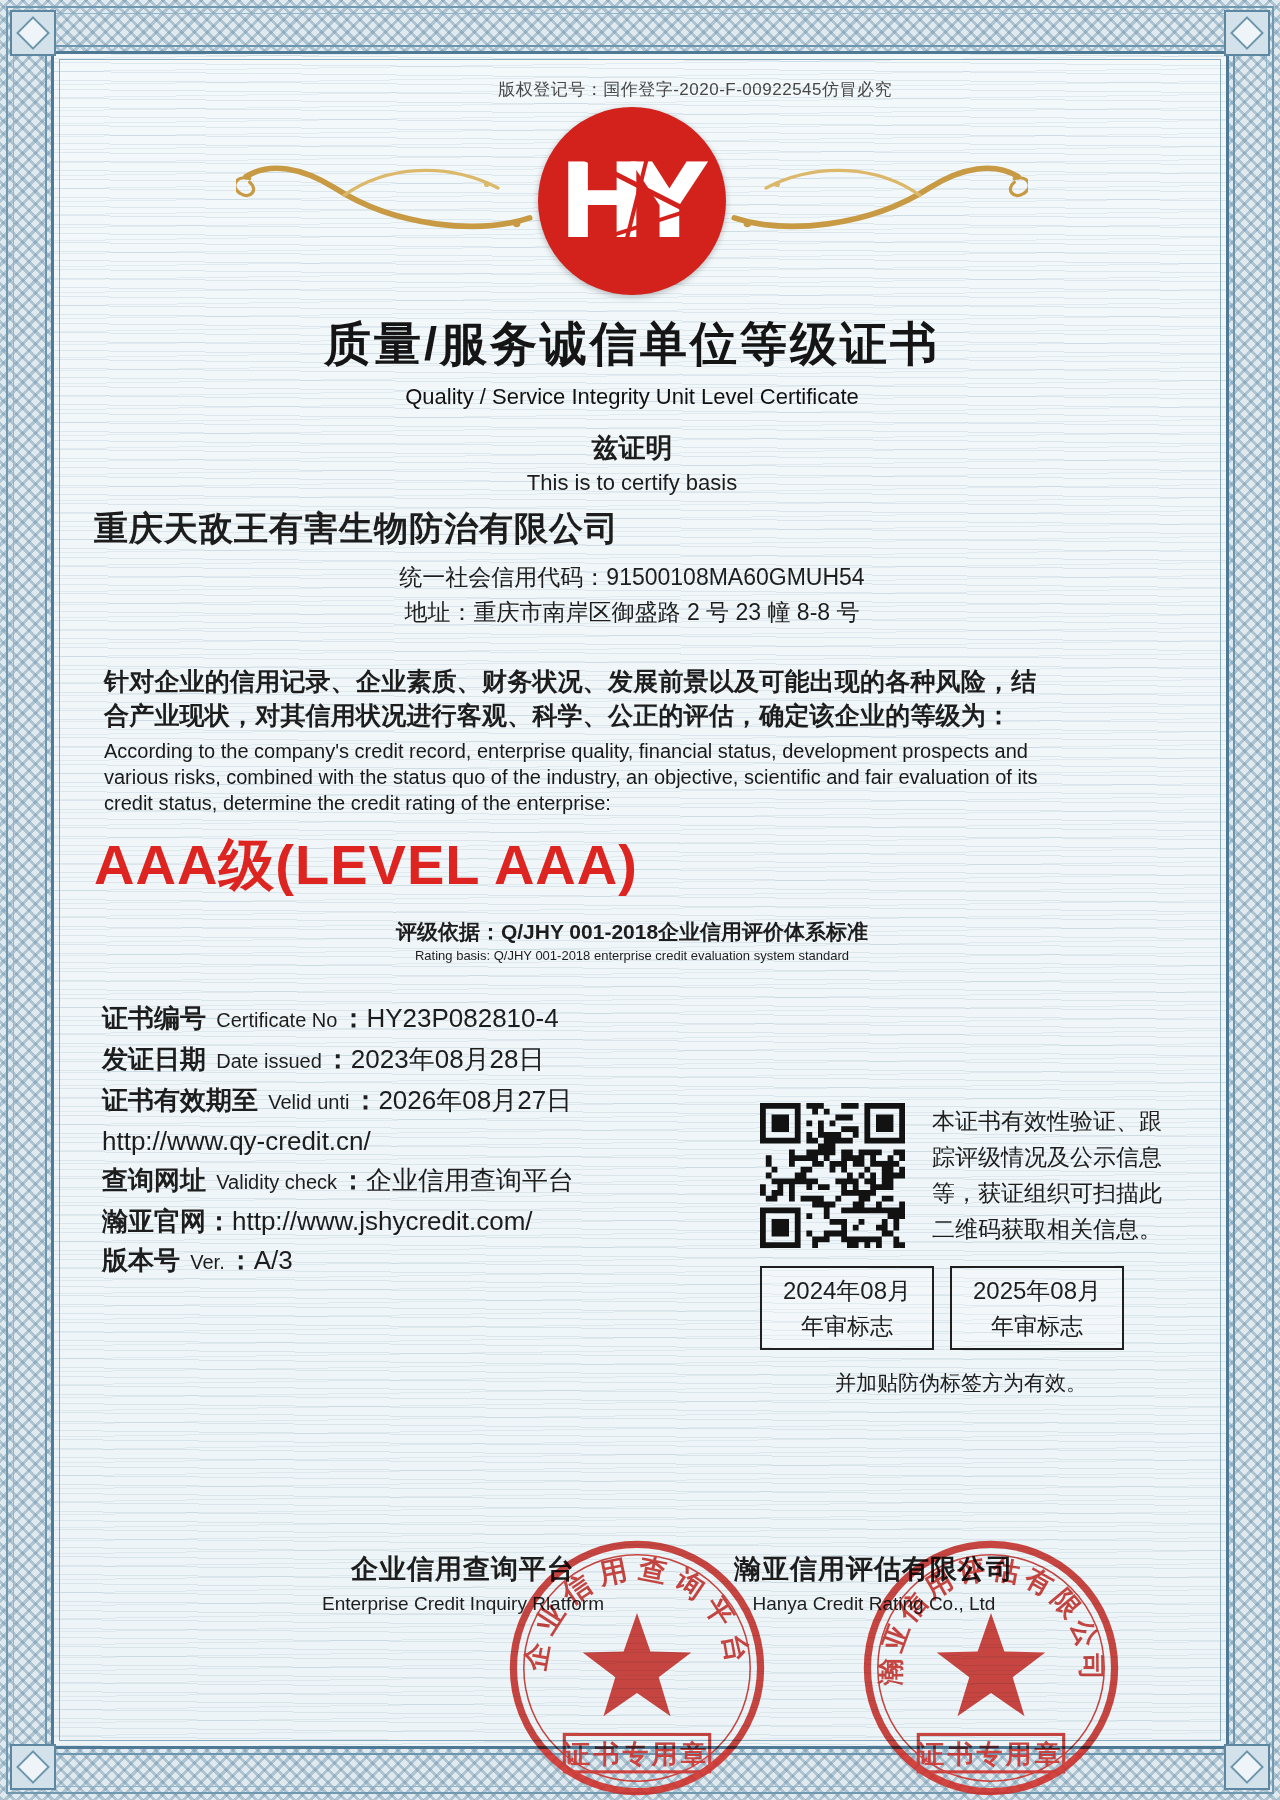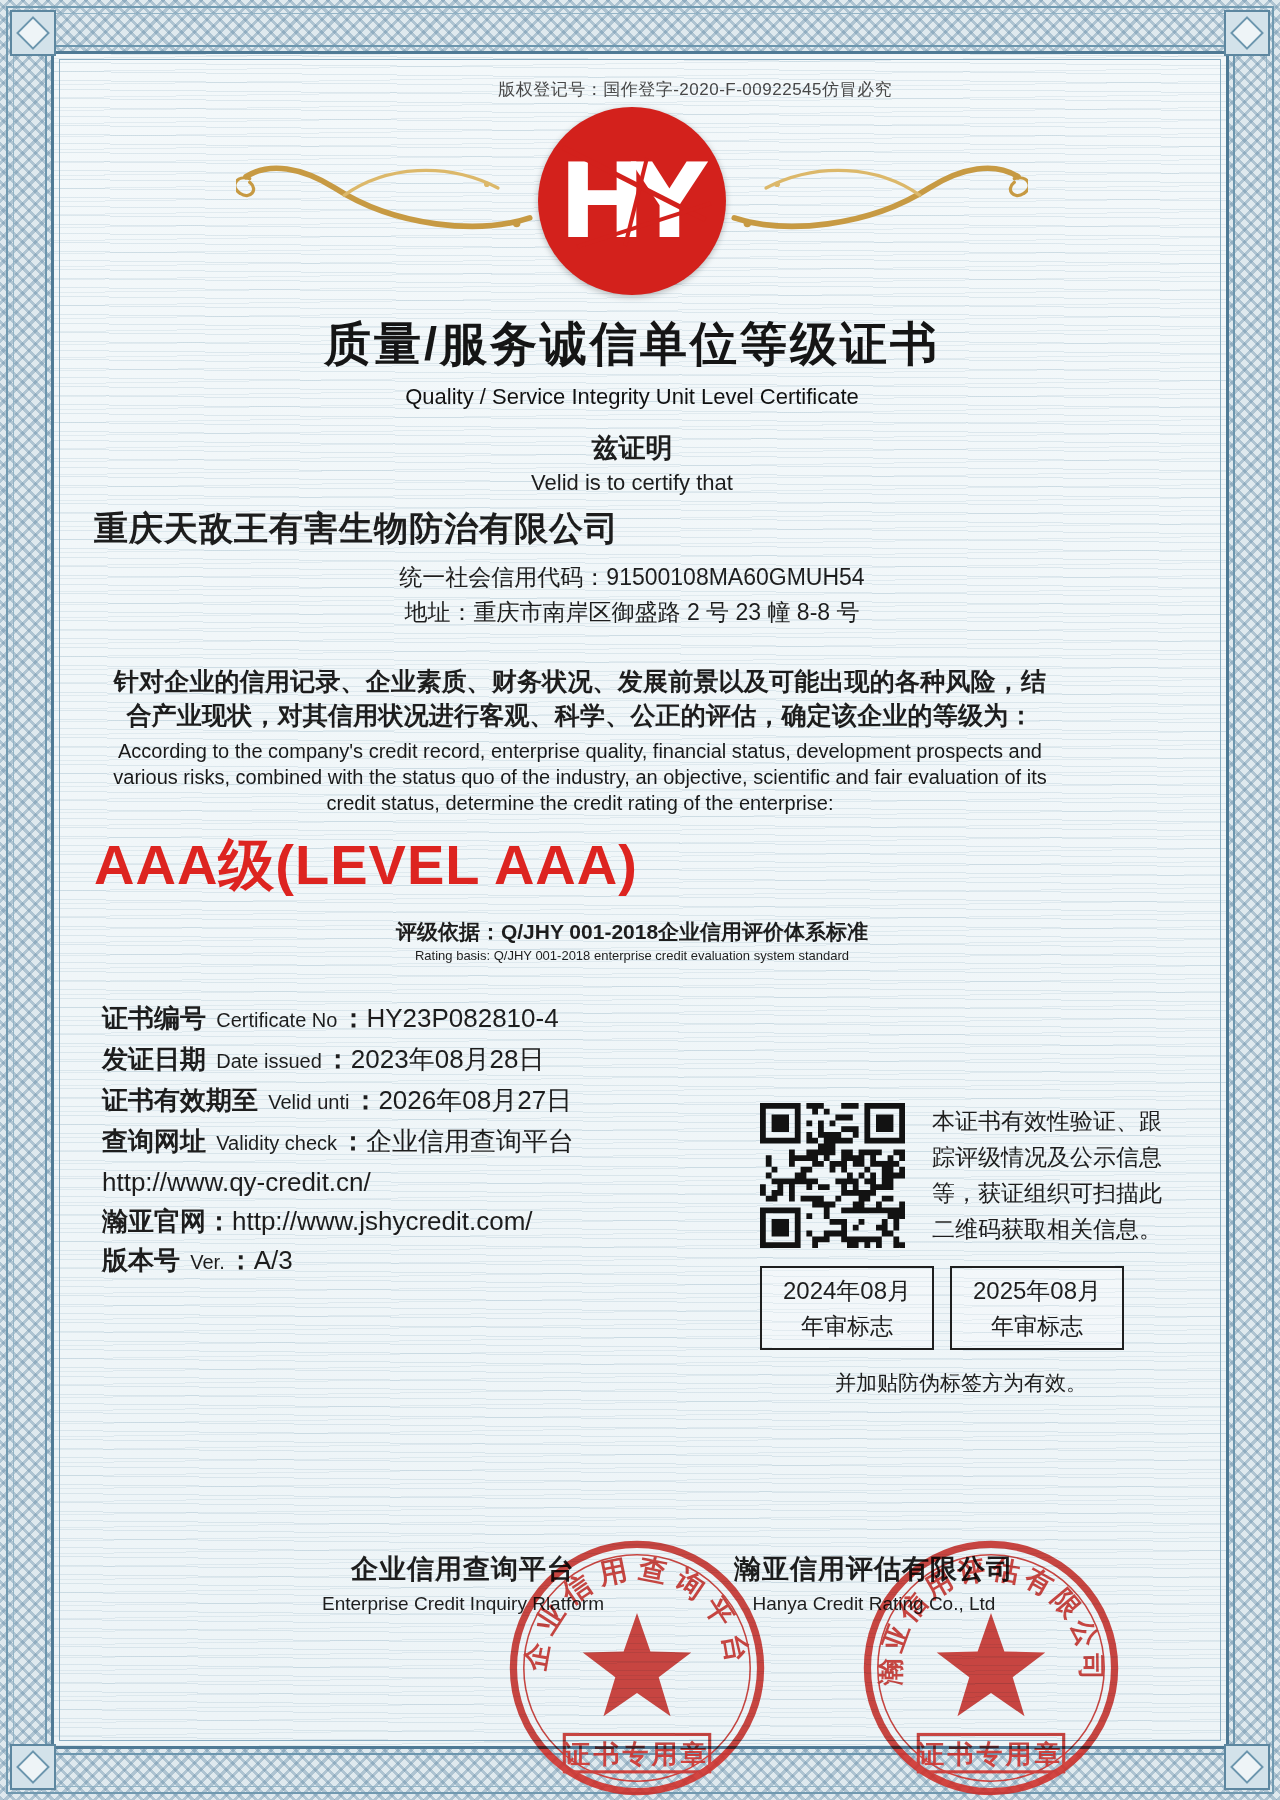--- a/index.html
+++ b/index.html
@@ -60,21 +60,21 @@
 
   .title-cn{ margin-top:16px; text-align:center; font-size:47px; font-weight:800; letter-spacing:3px; color:#151515; }
   .title-en{ margin-top:8px; text-align:center; font-size:22px; font-weight:500; color:#111; }
 
   .certify-cn{ margin-top:20px; text-align:center; font-size:27px; font-weight:600; }
   .certify-en{ margin-top:4px; text-align:center; font-size:22px; }
   .company{ margin-top:10px; font-size:34px; font-weight:800; letter-spacing:1px; }
   .code,.addr{ text-align:center; font-size:23px; font-weight:500; }
   .code{ margin-top:10px; } .addr{ margin-top:4px; }
 
-  .intro{ margin:36px 0 0 10px; width:952px;text-align:center; }
+  .intro{ margin:36px 0 0 10px; width:952px; }
   .intro-cn{ font-size:25px; font-weight:600; line-height:34px; letter-spacing:.2px; }
   .intro-en{ margin-top:6px; font-size:20px; line-height:26px; color:#191919; }
 
   .rating{ margin-top:12px; text-align:left; font-size:56px; font-weight:900; color:#dd2420; letter-spacing:1px; }
   .basis-cn{ margin-top:14px; text-align:center; font-size:21px; font-weight:600; }
   .basis-en{ margin-top:2px; text-align:center; font-size:13px; }
 
   .mid-row{ margin-top:36px; display:flex; padding:0 8px; }
   .details{ flex:1; font-size:26px; }
   .d-line{ line-height:39px; white-space:nowrap; }
@@ -141,21 +141,21 @@
         <path d="M14,36 c-14,-4 -22,8 -10,16 c10,7 20,-4 10,-12" fill="none" stroke="#c79a43" stroke-width="3.5" stroke-linecap="round"></path>
         <circle cx="300" cy="84" r="4" fill="#c79a43"></circle>
         <circle cx="268" cy="42" r="3" fill="#dcb86a"></circle>
       </svg>
     </div>
 
     <h1 class="title-cn">质量/服务诚信单位等级证书</h1>
     <div class="title-en">Quality / Service Integrity Unit Level Certificate</div>
 
     <div class="certify-cn">兹证明</div>
-    <div class="certify-en">Velid is to certify that</div>
+    <div class="certify-en">This is to certify basis</div>
     <div class="company">重庆天敌王有害生物防治有限公司</div>
     <div class="code">统一社会信用代码：91500108MA60GMUH54</div>
     <div class="addr">地址：重庆市南岸区御盛路 2 号 23 幢 8-8 号</div>
 
     <div class="intro">
       <div class="intro-cn">针对企业的信用记录、企业素质、财务状况、发展前景以及可能出现的各种风险，结合产业现状，对其信用状况进行客观、科学、公正的评估，确定该企业的等级为：</div>
       <div class="intro-en">According to the company's credit record, enterprise quality, financial status, development prospects and various risks, combined with the status quo of the industry, an objective, scientific and fair evaluation of its credit status, determine the credit rating of the enterprise:</div>
     </div>
 
     <div class="rating">AAA级(LEVEL AAA)</div>
@@ -170,25 +170,25 @@
         </div>
         <div class="d-line">
           <span class="d-cn">发证日期</span>
           <span class="d-en">Date issued</span><span class="d-cn">：</span><span class="d-val">2023年08月28日</span>
         </div>
         <div class="d-line">
           <span class="d-cn">证书有效期至</span>
           <span class="d-en">Velid unti</span><span class="d-cn">：</span><span class="d-val">2026年08月27日</span>
         </div>
         <div class="d-line">
+          <span class="d-val">http://www.qy-credit.cn/</span>
+        </div>
+        <div class="d-line">
           <span class="d-cn">查询网址</span>
           <span class="d-en">Validity check</span><span class="d-cn">：</span><span class="d-val">企业信用查询平台</span>
-        </div>
-        <div class="d-line">
-          <span class="d-val">http://www.qy-credit.cn/</span>
         </div>
         <div class="d-line">
           <span class="d-cn">瀚亚官网</span><span class="d-cn">：</span><span class="d-val">http://www.jshycredit.com/</span>
         </div>
         <div class="d-line">
           <span class="d-cn">版本号</span>
           <span class="d-en">Ver.</span><span class="d-cn">：</span><span class="d-val">A/3</span>
         </div>
       </div>
 

